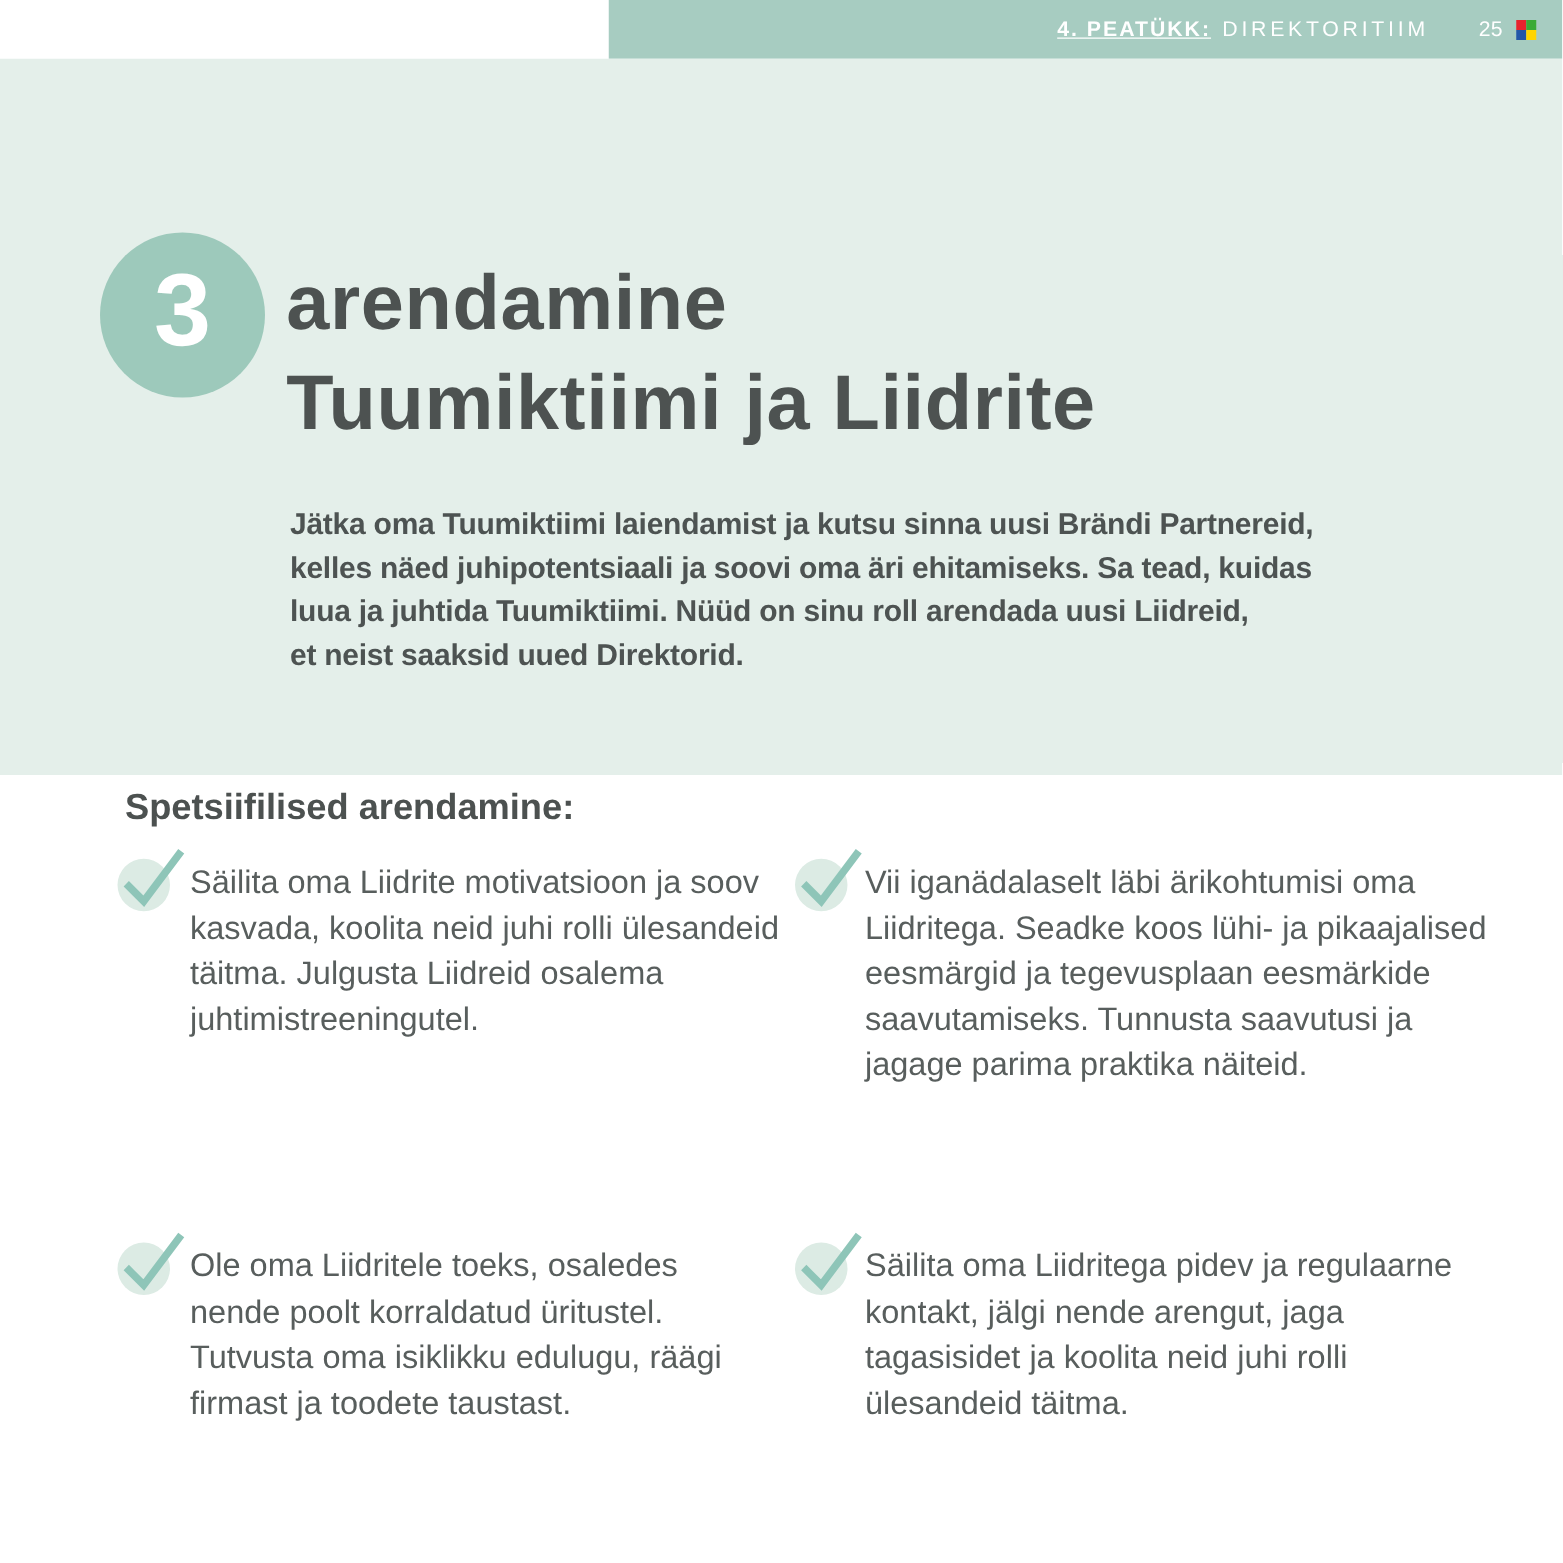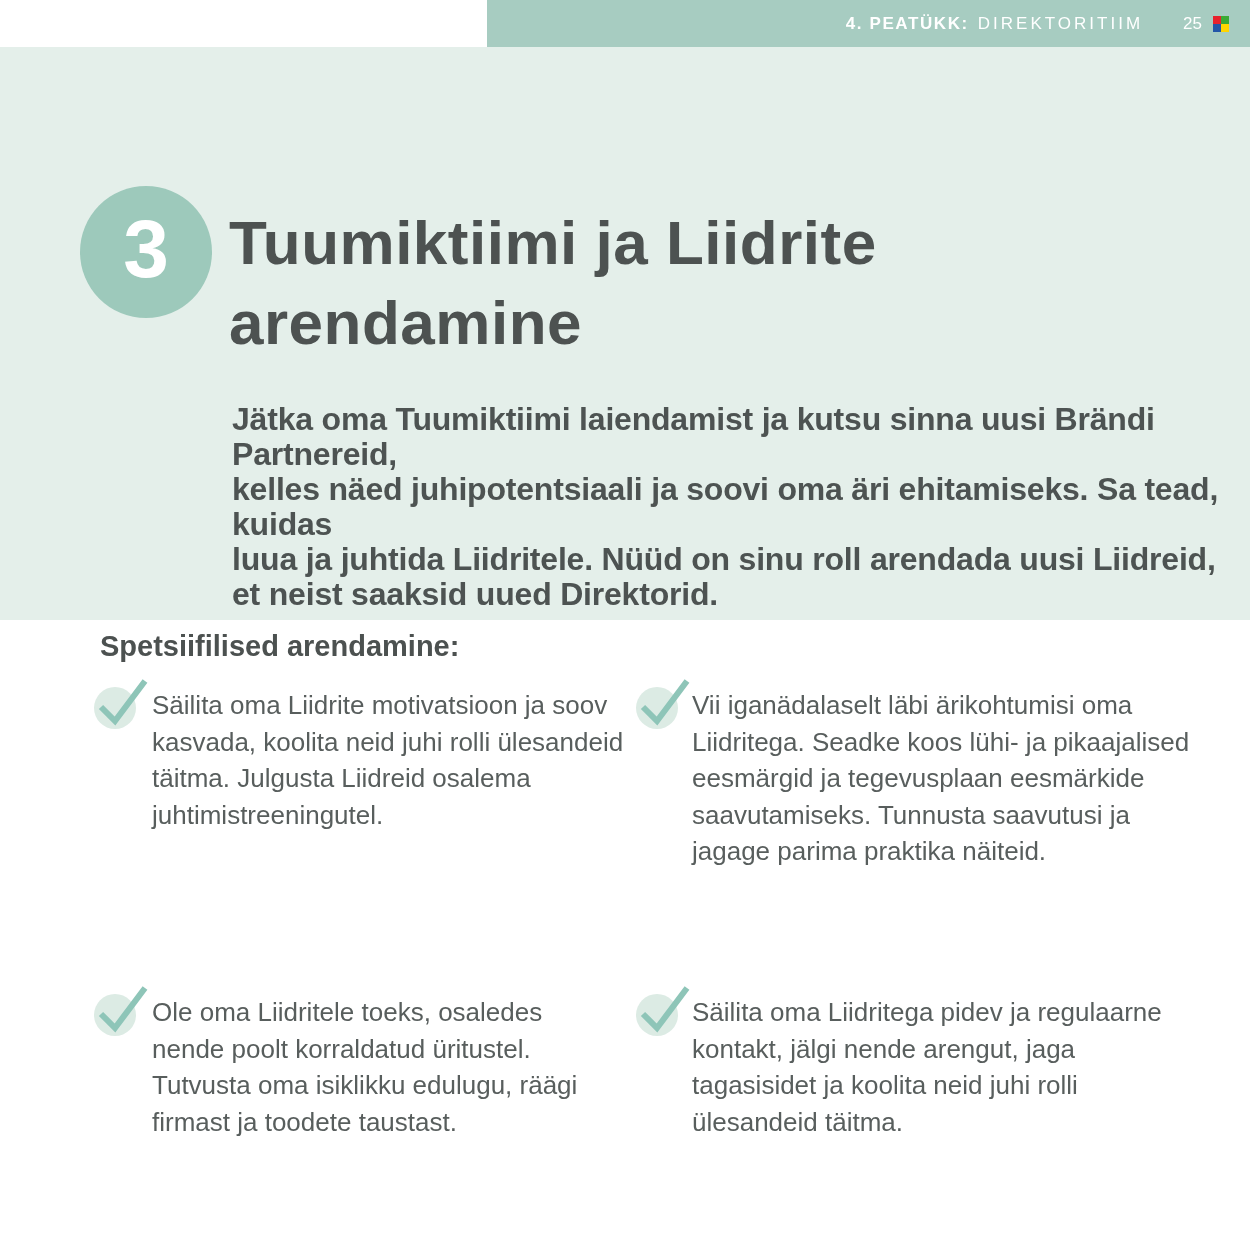--- a/index.html
+++ b/index.html
@@ -21,20 +21,21 @@
     display: flex;
     align-items: center;
     justify-content: flex-end;
     padding-right: 21px;
     color: #ffffff;
   }
   .chapter-label {
     font-size: 17px;
     font-weight: bold;
     letter-spacing: 1.6px;
+    text-decoration: underline;
   }
   .chapter-title {
     font-size: 17px;
     font-weight: 400;
     letter-spacing: 3px;
     margin-left: 9px;
   }
   .page-number {
     font-size: 17px;
     font-weight: 400;
@@ -81,21 +82,21 @@
     left: 229px; top: 156px;
     font-size: 62px;
     line-height: 80px;
     font-weight: bold;
     letter-spacing: 0.5px;
     color: #4d5251;
   }
   .hero-intro {
     position: absolute;
     left: 232px; top: 355px;
-    font-size: 32px;
+    font-size: 24px;
     line-height: 35px;
     font-weight: bold;
     letter-spacing: -0.2px;
     color: #4d5352;
   }
 
   
   .section-heading {
     position: absolute;
     left: 100px; top: 630px;
@@ -138,27 +139,27 @@
       <span style="background-color: rgb(35, 86, 168);"></span>
       <span style="background-color: rgb(255, 213, 0);"></span>
     </span>
   </div>
 
   <div class="hero" style="background-color: rgb(228, 239, 234);">
     <div class="step-circle" style="background-color: rgb(157, 201, 187);">
       <span>3</span>
     </div>
     <div class="hero-title">
+      <div>arendamine</div>
       <div>Tuumiktiimi ja Liidrite</div>
-      <div>arendamine</div>
     </div>
     <div class="hero-intro">
       <div>Jätka oma Tuumiktiimi laiendamist ja kutsu sinna uusi Brändi Partnereid,</div>
       <div>kelles näed juhipotentsiaali ja soovi oma äri ehitamiseks. Sa tead, kuidas</div>
-      <div>luua ja juhtida Liidritele. Nüüd on sinu roll arendada uusi Liidreid,</div>
+      <div>luua ja juhtida Tuumiktiimi. Nüüd on sinu roll arendada uusi Liidreid,</div>
       <div>et neist saaksid uued Direktorid.</div>
     </div>
   </div>
 
   <div class="section-heading">Spetsiifilised arendamine:</div>
 
   <svg class="check-icon pos-icon-1" viewBox="0 0 58 52">
     <circle cx="23" cy="30" r="21" fill="#dcebe4"></circle>
     <path d="M9 29 L23 43 L53 3" stroke="#8ec5b8" stroke-width="6" fill="none"></path>
   </svg>

